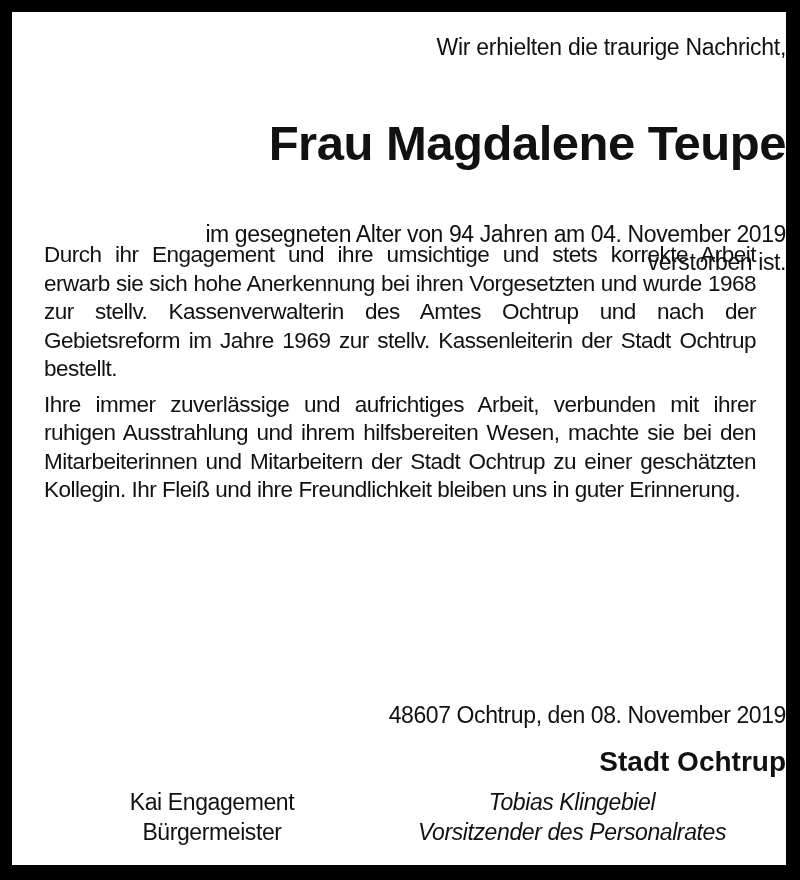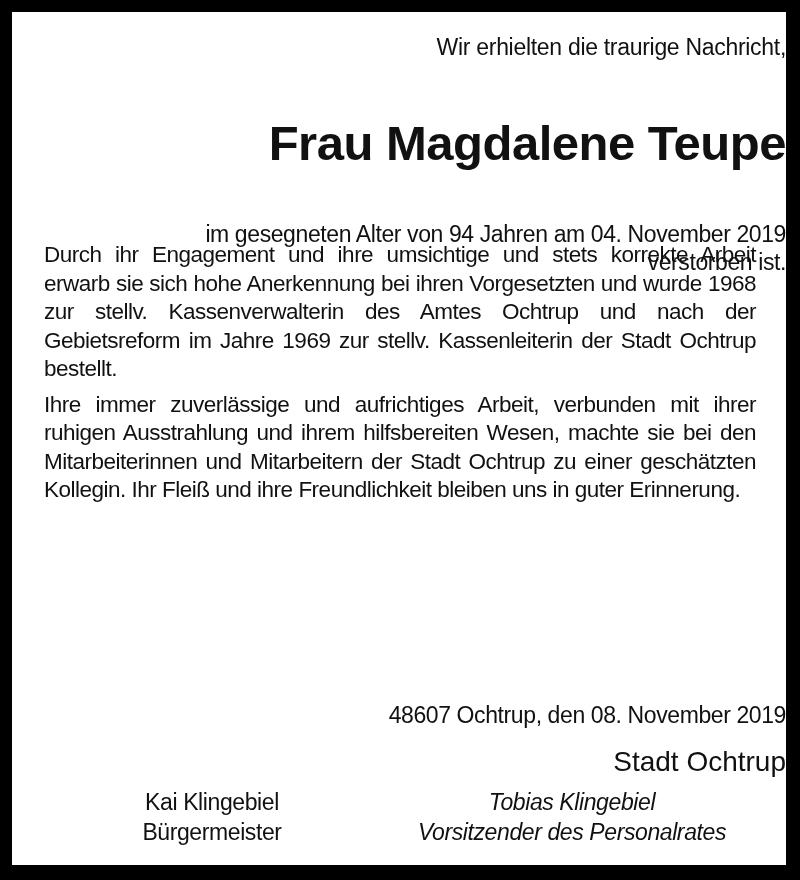--- a/index.html
+++ b/index.html
@@ -42,21 +42,21 @@
       letter-spacing: -0.5px;
     }
     .body p { margin: 0 0 7px 0; }
     .place {
       position: absolute; left: 0; right: 0; top: 688px;
       font-size: 23px; line-height: 30px;
       letter-spacing: -0.4px;
     }
     .org {
       position: absolute; left: 0; right: 0; top: 733px;
-      font-size: 28px; font-weight: normal; line-height: 34px;
+      font-size: 28px; font-weight: bold; line-height: 34px;
     }
     .sig {
       position: absolute; top: 775px;
       font-size: 23px; line-height: 30px;
       text-align: center;
       letter-spacing: -0.4px;
     }
     .sig .role { }
     .sig-left { left: 80px; width: 240px; }
     .sig-right { left: 380px; width: 360px; font-style: italic; }
@@ -80,21 +80,21 @@
   <div class="body">
     <p>Durch ihr Engagement und ihre umsichtige und stets korrekte Arbeit erwarb sie sich hohe Anerkennung bei ihren Vorgesetz­ten und wurde 1968 zur stellv. Kassenverwalterin des Amtes Ochtrup und nach der Gebietsreform im Jahre 1969 zur stellv. Kassenleiterin der Stadt Ochtrup bestellt.</p>
     <p>Ihre immer zuverlässige und aufrichtiges Arbeit, verbunden mit ihrer ruhigen Ausstrahlung und ihrem hilfsbereiten Wesen, machte sie bei den Mitarbeiterinnen und Mitarbeitern der Stadt Ochtrup zu einer geschätzten Kollegin. Ihr Fleiß und ihre Freund­lichkeit bleiben uns in guter Erinnerung.</p>
   </div>
 
   <div class="place center">48607 Ochtrup, den 08. November 2019</div>
 
   <div class="org center">Stadt Ochtrup</div>
 
   <div class="sig sig-left">
-    <div>Kai Klingebiel</div>
+    <div>Kai Engagement</div>
     <div class="role">Bürgermeister</div>
   </div>
 
   <div class="sig sig-right">
     <div>Tobias Klingebiel</div>
     <div class="role">Vorsitzender des Personalrates</div>
   </div>
 
 </div>
 

